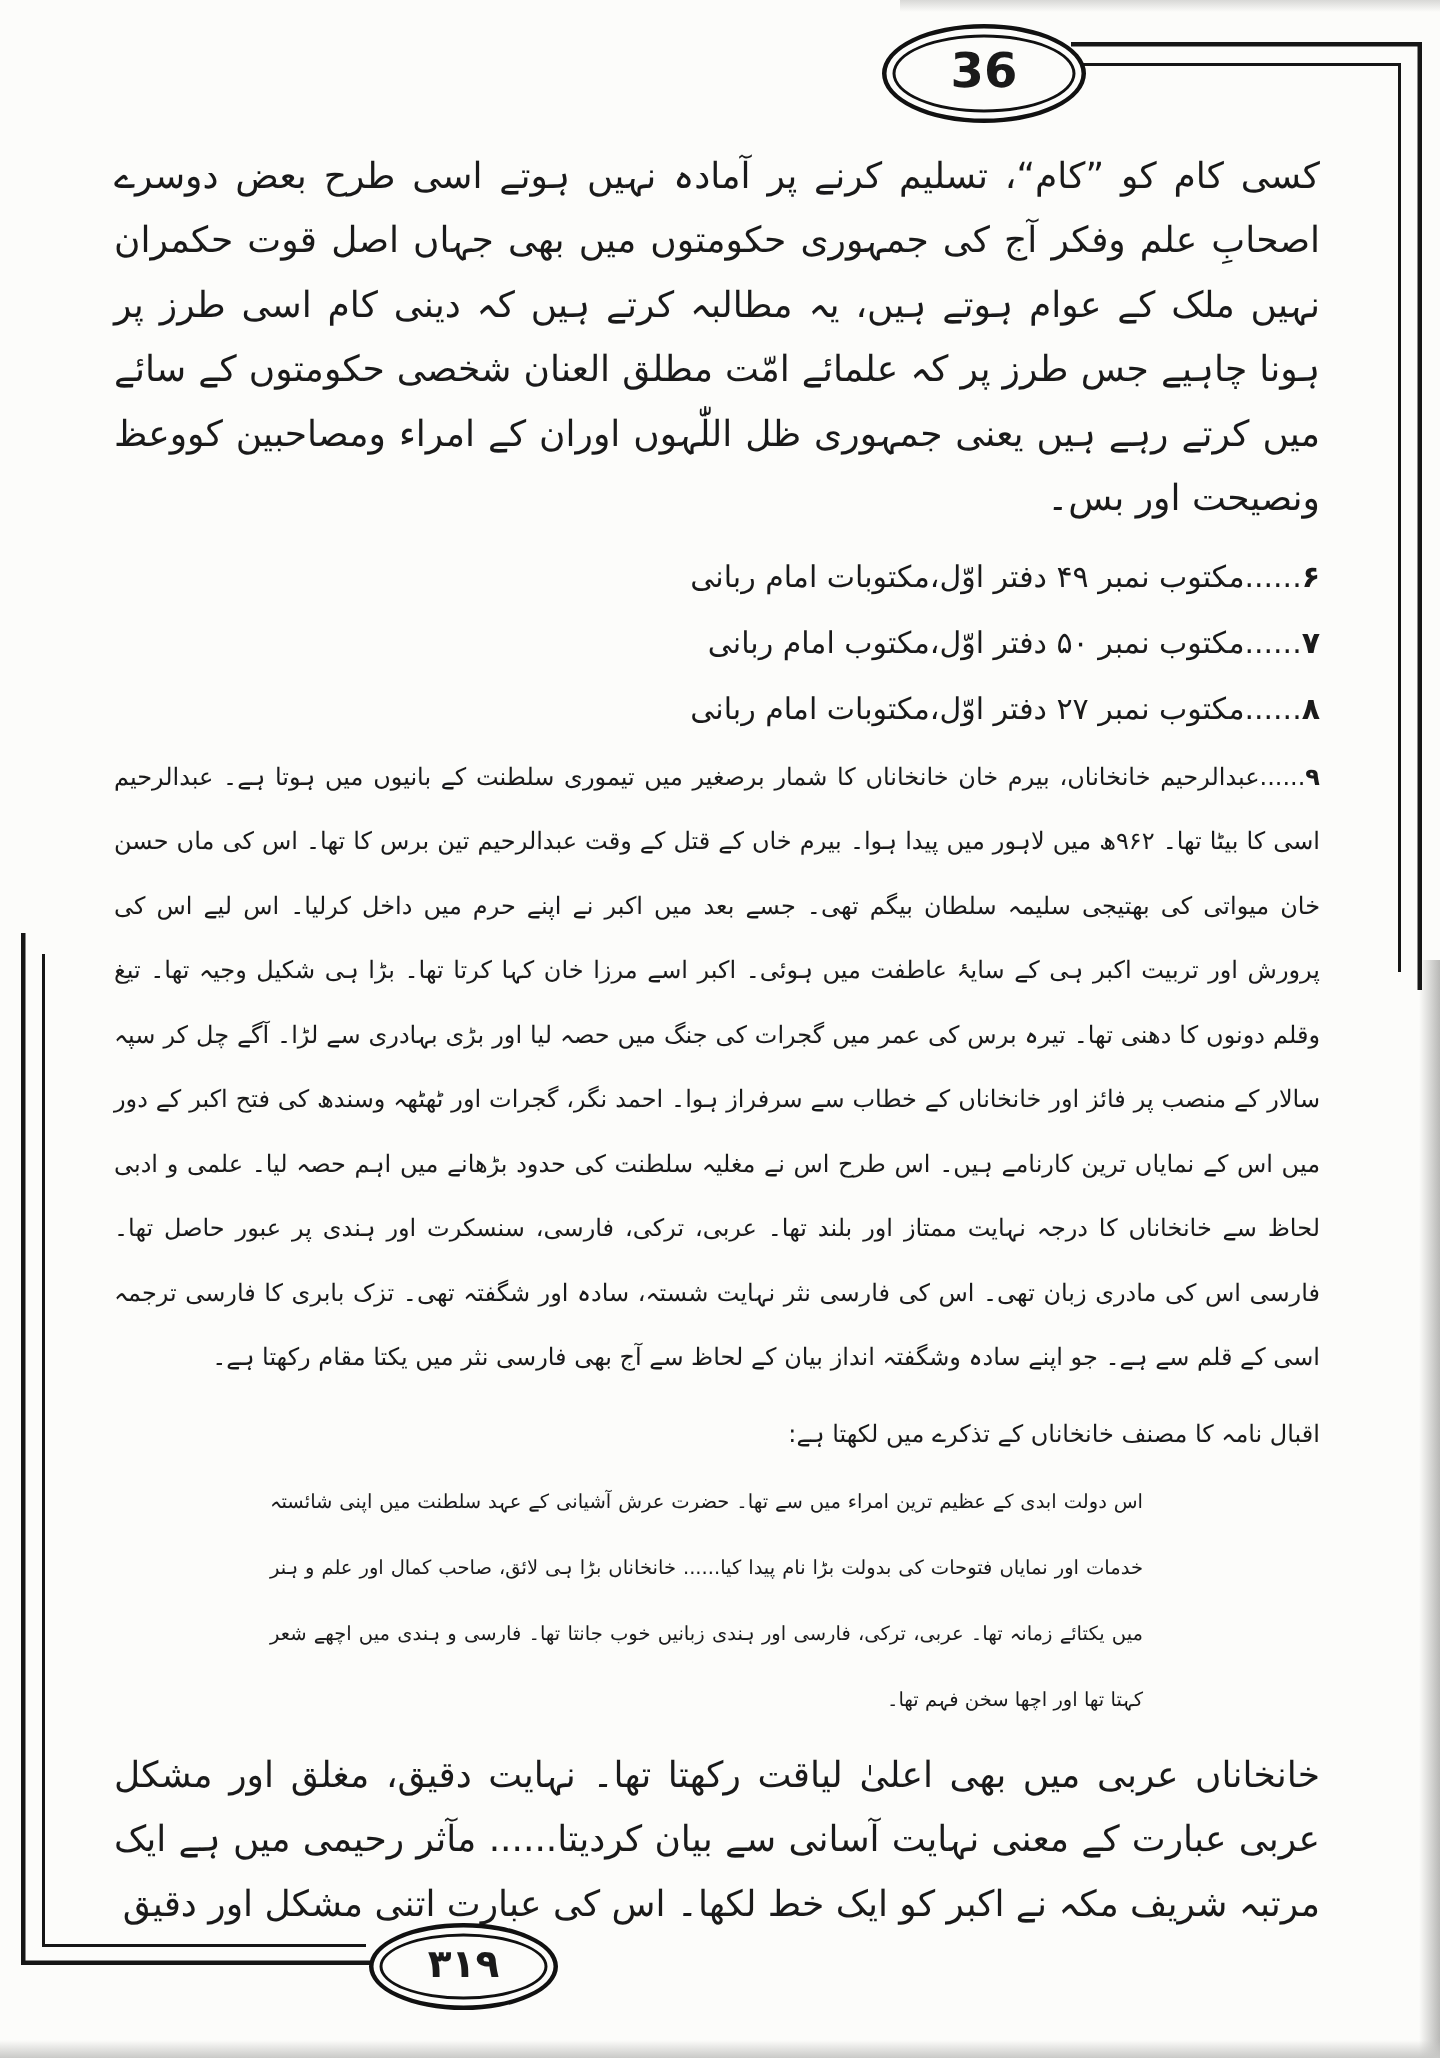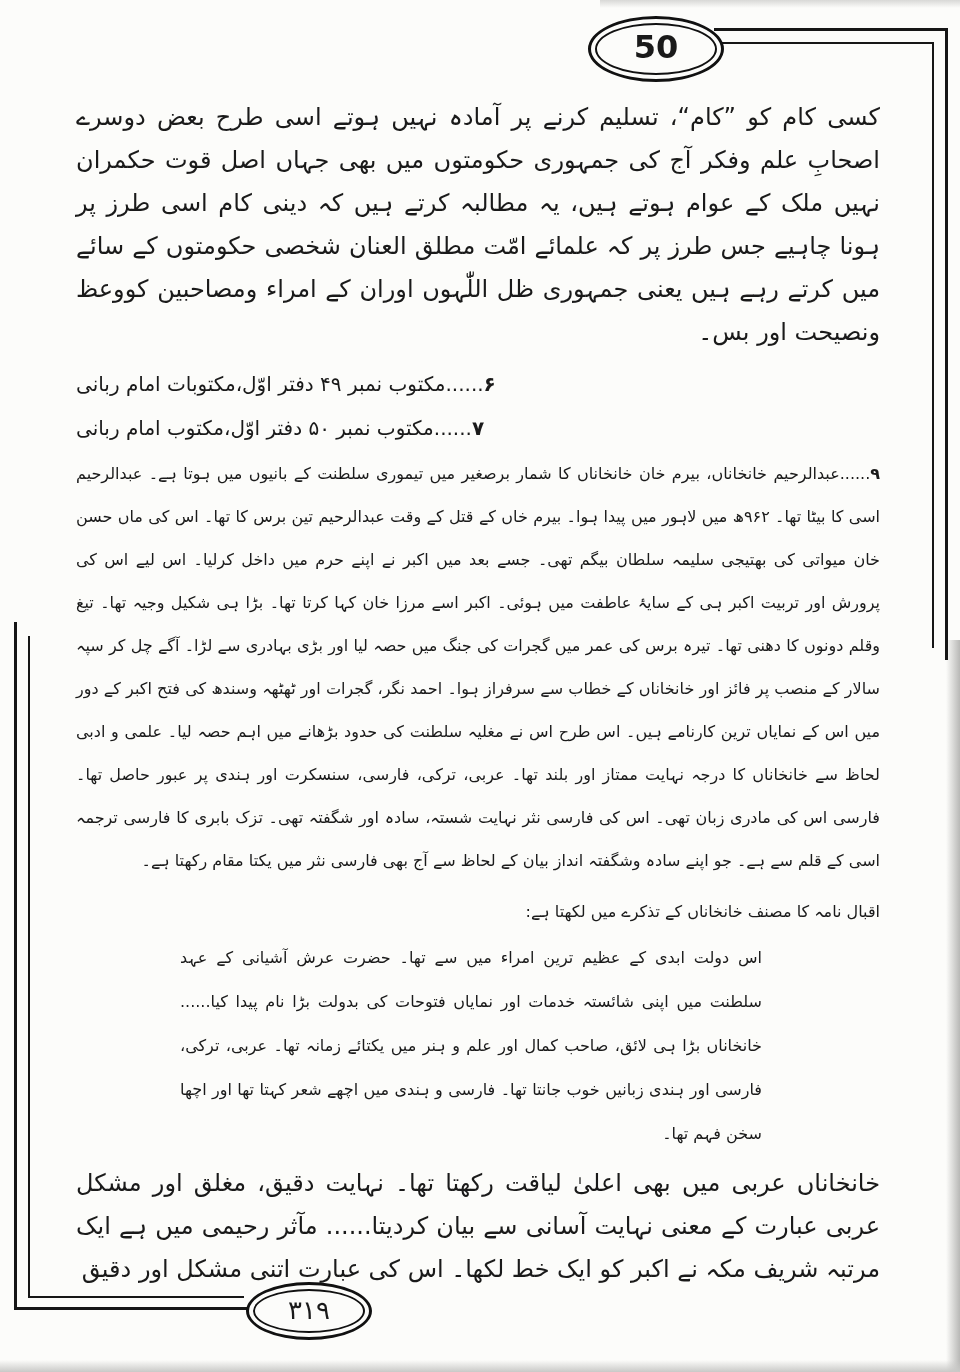--- a/index.html
+++ b/index.html
@@ -33,33 +33,33 @@
   .bl-h-inner{left:28px;top:1296px;width:216px;height:2px;}
 
   
   .badge{position:absolute;border:3px solid #111;border-radius:50%;
     background:#fcfcfa;}
   .badge .inner{position:absolute;inset:4px;border:2px solid #111;border-radius:50%;
     display:flex;align-items:center;justify-content:center;}
   .badge-top{left:588px;top:16px;width:130px;height:60px;}
   .badge-top .num{font-size:32px;font-weight:bold;line-height:1;padding-bottom:4px;}
   .badge-bottom{left:246px;top:1282px;width:120px;height:52px;}
-  .badge-bottom .num{font-size:26px;font-weight:normal;line-height:1;padding-bottom:3px;}
+  .badge-bottom .num{font-size:26px;font-weight:bold;line-height:1;padding-bottom:3px;}
 
   
   .content{position:absolute;top:96px;left:76px;right:80px;direction:rtl;}
   .para{margin:0 0 8px;font-size:24px;line-height:43px;
     text-align:justify;text-align-last:right;}
-  .fn-row{font-size:20px;line-height:44px;text-align:left;white-space:normal;}
+  .fn-row{font-size:20px;line-height:44px;text-align:right;white-space:normal;}
   .fn-row .marker{font-weight:bold;}
   .fn9{margin:2px 0 8px;font-size:16px;line-height:43px;
     text-align:justify;text-align-last:right;}
   .fn9 .marker{font-weight:bold;}
   .intro{margin:2px 0 2px;font-size:16px;line-height:44px;text-align:right;}
-  .quote{margin:0 118px 6px 104px;font-size:16px;line-height:44px;
+  .quote{margin:0 118px 6px 104px;font-size:13px;line-height:44px;
     text-align:justify;text-align-last:right;}
   .last{margin-top:4px;}
 </style>
 </head>
 <body>
 
 <div class="page">
 
   <div class="shadow-top"></div>
   <div class="shadow-right"></div>
@@ -70,36 +70,39 @@
   <div class="line tr-v-outer"></div>
   <div class="line tr-v-inner"></div>
 
   <div class="line bl-v-outer"></div>
   <div class="line bl-v-inner"></div>
   <div class="line bl-h-outer"></div>
   <div class="line bl-h-inner"></div>
 
   <div class="badge badge-top">
     <div class="inner">
-      <span class="num">50</span>
+      <span class="num">36</span>
     </div>
   </div>
 
   <div class="content">
 
     <p class="para">کسی کام کو ”کام“، تسلیم کرنے پر آمادہ نہیں ہوتے اسی طرح بعض دوسرے اصحابِ علم وفکر آج کی جمہوری حکومتوں میں بھی جہاں اصل قوت حکمران نہیں ملک کے عوام ہوتے ہیں، یہ مطالبہ کرتے ہیں کہ دینی کام اسی طرز پر ہونا چاہیے جس طرز پر کہ علمائے امّت مطلق العنان شخصی حکومتوں کے سائے میں کرتے رہے ہیں یعنی جمہوری ظل اللّٰہوں اوران کے امراء ومصاحبین کووعظ ونصیحت اور بس۔</p>
 
     <div class="fn-row">
       <span class="marker">۶</span><span>......مکتوب نمبر ۴۹ دفتر اوّل،مکتوبات امام ربانی</span>
     </div>
 
     <div class="fn-row">
       <span class="marker">۷</span><span>......مکتوب نمبر ۵۰ دفتر اوّل،مکتوب امام ربانی</span>
     </div>
 
+    <div class="fn-row">
+      <span class="marker">۸</span><span>......مکتوب نمبر ۲۷ دفتر اوّل،مکتوبات امام ربانی</span>
+    </div>
 
     <p class="fn9">
       <span class="marker">۹</span><span>......عبدالرحیم خانخاناں، بیرم خان خانخاناں کا شمار برصغیر میں تیموری سلطنت کے بانیوں میں ہوتا ہے۔ عبدالرحیم اسی کا بیٹا تھا۔ ۹۶۲ھ میں لاہور میں پیدا ہوا۔ بیرم خاں کے قتل کے وقت عبدالرحیم تین برس کا تھا۔ اس کی ماں حسن خان میواتی کی بھتیجی سلیمہ سلطان بیگم تھی۔ جسے بعد میں اکبر نے اپنے حرم میں داخل کرلیا۔ اس لیے اس کی پرورش اور تربیت اکبر ہی کے سایۂ عاطفت میں ہوئی۔ اکبر اسے مرزا خان کہا کرتا تھا۔ بڑا ہی شکیل وجیہ تھا۔ تیغ وقلم دونوں کا دھنی تھا۔ تیرہ برس کی عمر میں گجرات کی جنگ میں حصہ لیا اور بڑی بہادری سے لڑا۔ آگے چل کر سپہ سالار کے منصب پر فائز اور خانخاناں کے خطاب سے سرفراز ہوا۔ احمد نگر، گجرات اور ٹھٹھہ وسندھ کی فتح اکبر کے دور میں اس کے نمایاں ترین کارنامے ہیں۔ اس طرح اس نے مغلیہ سلطنت کی حدود بڑھانے میں اہم حصہ لیا۔ علمی و ادبی لحاظ سے خانخاناں کا درجہ نہایت ممتاز اور بلند تھا۔ عربی، ترکی، فارسی، سنسکرت اور ہندی پر عبور حاصل تھا۔ فارسی اس کی مادری زبان تھی۔ اس کی فارسی نثر نہایت شستہ، سادہ اور شگفتہ تھی۔ تزک بابری کا فارسی ترجمہ اسی کے قلم سے ہے۔ جو اپنے سادہ وشگفتہ انداز بیان کے لحاظ سے آج بھی فارسی نثر میں یکتا مقام رکھتا ہے۔</span>
     </p>
 
     <p class="intro">اقبال نامہ کا مصنف خانخاناں کے تذکرے میں لکھتا ہے:</p>
 
     <div class="quote">اس دولت ابدی کے عظیم ترین امراء میں سے تھا۔ حضرت عرش آشیانی کے عہد سلطنت میں اپنی شائستہ خدمات اور نمایاں فتوحات کی بدولت بڑا نام پیدا کیا...... خانخاناں بڑا ہی لائق، صاحب کمال اور علم و ہنر میں یکتائے زمانہ تھا۔ عربی، ترکی، فارسی اور ہندی زبانیں خوب جانتا تھا۔ فارسی و ہندی میں اچھے شعر کہتا تھا اور اچھا سخن فہم تھا۔</div>
 
     <p class="para last">خانخاناں عربی میں بھی اعلیٰ لیاقت رکھتا تھا۔ نہایت دقیق، مغلق اور مشکل عربی عبارت کے معنی نہایت آسانی سے بیان کردیتا...... مآثر رحیمی میں ہے ایک مرتبہ شریف مکہ نے اکبر کو ایک خط لکھا۔ اس کی عبارت اتنی مشکل اور دقیق</p>

